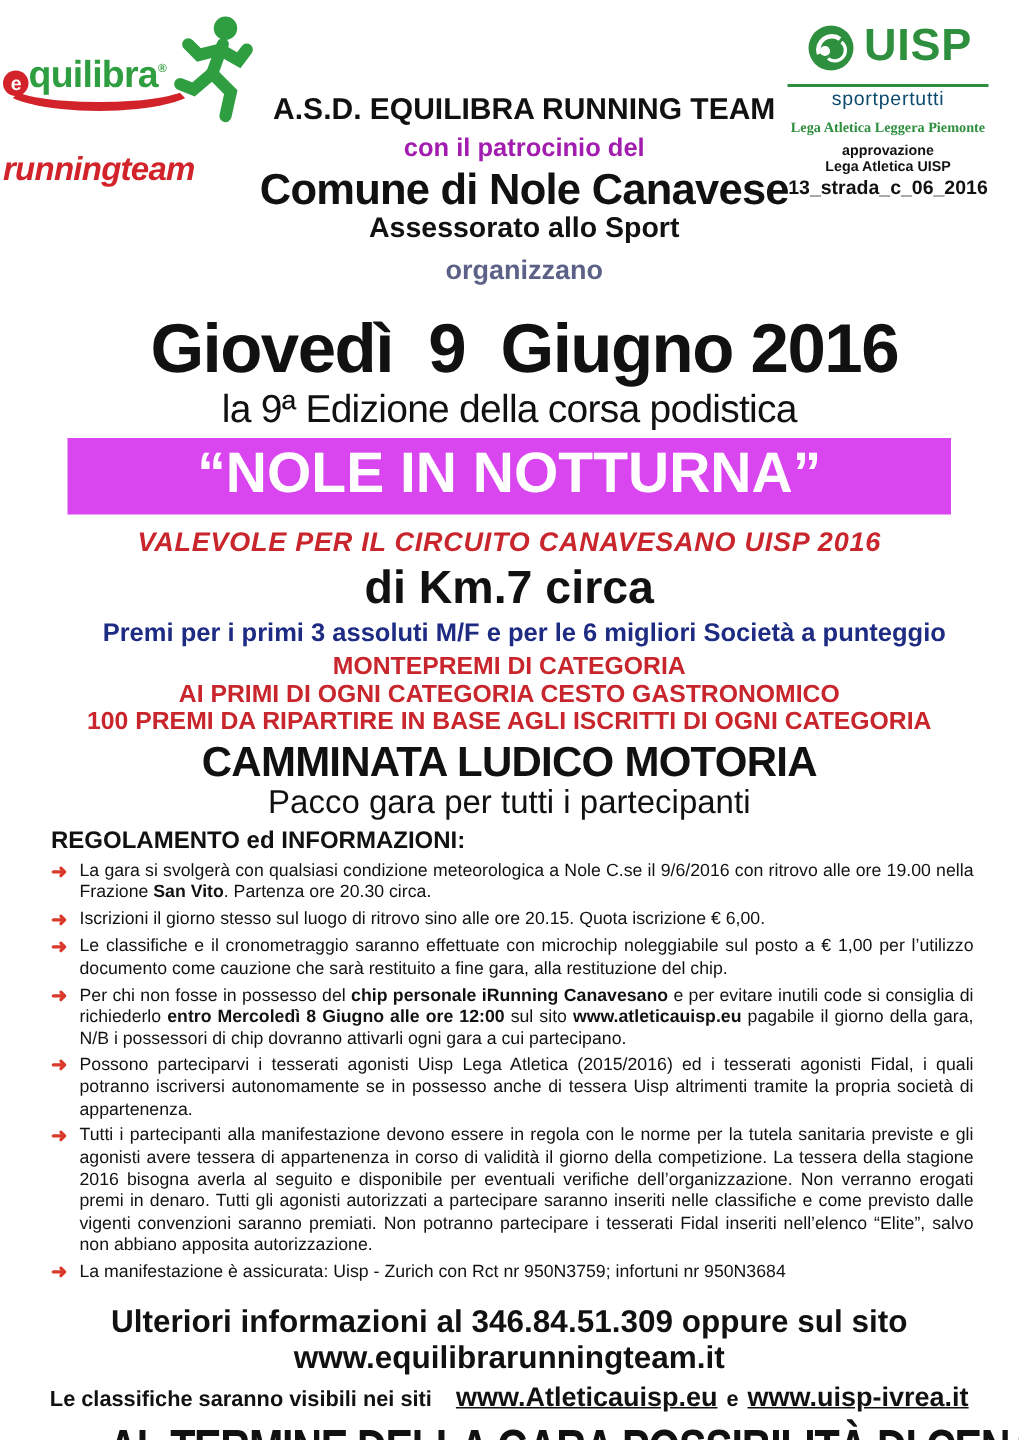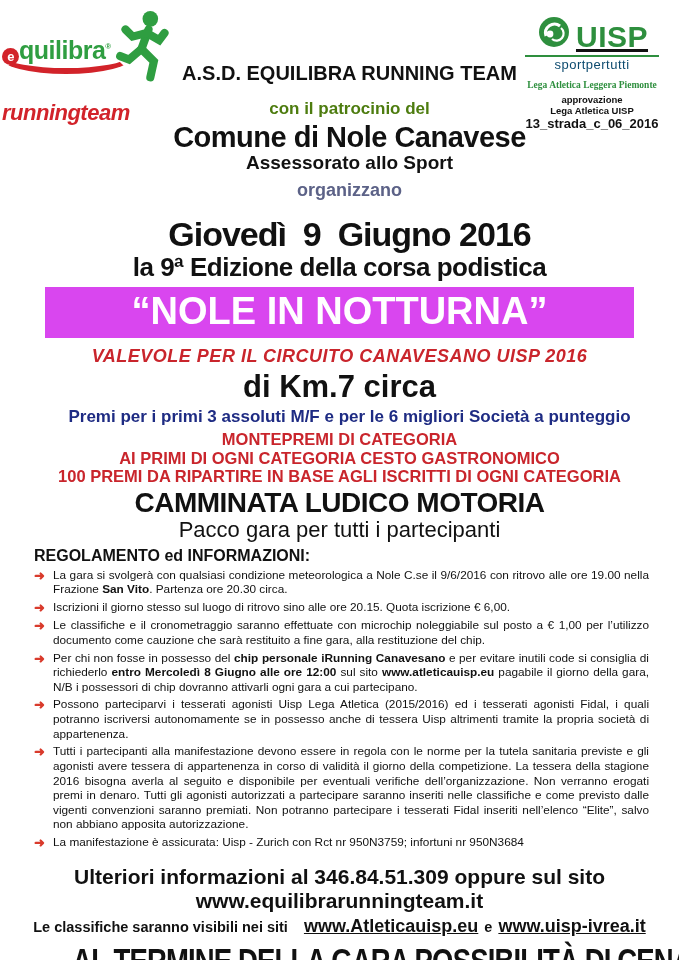--- a/index.html
+++ b/index.html
@@ -16,38 +16,38 @@
   
   .logo-equilibra { position:absolute; left:2px; top:22px; width:160px; }
   .eq-row { position:relative; height:62px; }
   .eq-word { position:absolute; left:0; top:14px; font-size:25px; font-weight:bold; color:#2f9e41; letter-spacing:-0.5px; }
   .eq-badge { display:inline-block; width:17px; height:17px; background:#d2232a; border-radius:50%; color:#fff; font-size:13px; line-height:17px; text-align:center; font-weight:bold; vertical-align:-2px; }
   .eq-reg { font-size:8px; vertical-align:10px; }
   .eq-swoosh { position:absolute; left:-2px; top:18px; width:132px; height:34px; border:6px solid transparent; border-bottom-color:#d2232a; border-radius:50%; }
   .eq-runner { position:absolute; left:112px; top:-12px; }
   .eq-team { margin-top:16px; font-size:22px; font-weight:bold; font-style:italic; color:#d2232a; letter-spacing:-0.5px; }
   .logo-uisp { position:absolute; right:8px; top:14px; width:158px; text-align:center; }
-  .uisp-top { display:flex; align-items:flex-end; justify-content:center; gap:4px;text-decoration:underline; }
+  .uisp-top { display:flex; align-items:flex-start; justify-content:center; gap:4px; }
   .uisp-name { font-size:30px; font-weight:bold; color:#2e8f3e; letter-spacing:0.5px; }
   .uisp-rule { height:2px; background:#2e8f3e; margin:1px 12px 0 12px; }
   .uisp-tag { font-size:13px; color:#0c4a6e; letter-spacing:0.5px; }
   .uisp-lega { margin-top:8px; font-size:9.5px; color:#2e8f3e; font-family:"Liberation Serif", serif; font-weight:bold; }
   .uisp-appr { margin-top:4px; font-size:9.5px; font-weight:bold; color:#111; }
   .uisp-legauisp { font-size:9.5px; font-weight:bold; color:#111; }
   .uisp-code { font-size:13px; font-weight:bold; color:#111; }
   
   .header-center { padding:62px 142px 0 162px; text-align:center; }
   .h-org { font-size:20px; font-weight:bold; letter-spacing:0px; white-space:nowrap; }
-  .h-patro { margin-top:14px; font-size:17px; font-weight:bold; color:#4d7c0f; }
+  .h-patro { margin-top:4px; font-size:17px; font-weight:bold; color:#a21caf; }
   .h-comune { margin-top:2px; font-size:29px; font-weight:bold; white-space:nowrap; letter-spacing:-0.5px; }
   .h-assess { font-size:19px; font-weight:bold; margin-top:-2px; }
   .h-organizzano { margin-top:6px; font-size:18px; font-weight:bold; color:#5c6287; }
   
-  .ev-date { margin-top:14px; text-align:center; font-size:34px; font-weight:bold; letter-spacing:-1px; white-space:pre-wrap;padding-left:20px; }
-  .ev-edition { text-align:center; font-size:26px; font-weight:bold; letter-spacing:-0.5px; margin-top:-2px; }
+  .ev-date { margin-top:14px; text-align:center; font-size:46px; font-weight:bold; letter-spacing:-1px; white-space:pre-wrap;padding-left:20px; }
+  .ev-edition { text-align:center; font-size:26px; font-weight:normal; letter-spacing:-0.5px; margin-top:-2px; }
   .ev-banner { margin:4px 45px 0 45px; background:#d946ef; color:#fff; text-align:center; font-size:38px; font-weight:bold; padding:3px 0 5px 0; letter-spacing:0px; }
   .ev-circuit { margin-top:8px; text-align:center; font-size:18px; font-weight:bold; font-style:italic; color:#c9252c; letter-spacing:0.5px; }
   .ev-distance { text-align:center; font-size:31px; font-weight:bold; margin-top:2px; }
   .ev-blue { text-align:center; font-size:17px; font-weight:bold; color:#1e2b83; margin-top:2px;padding-left:20px; }
   .ev-red { text-align:center; font-size:16.5px; font-weight:bold; color:#c9252c; line-height:1.0; margin-top:4px; }
   .ev-red + .ev-red { margin-top:2px; }
   .ev-walk { text-align:center; font-size:28px; font-weight:bold; letter-spacing:-0.5px; margin-top:2px; }
   .ev-pack { text-align:center; font-size:22px; margin-top:-2px; }
   
   .rules { margin:4px 30px 0 34px; }

